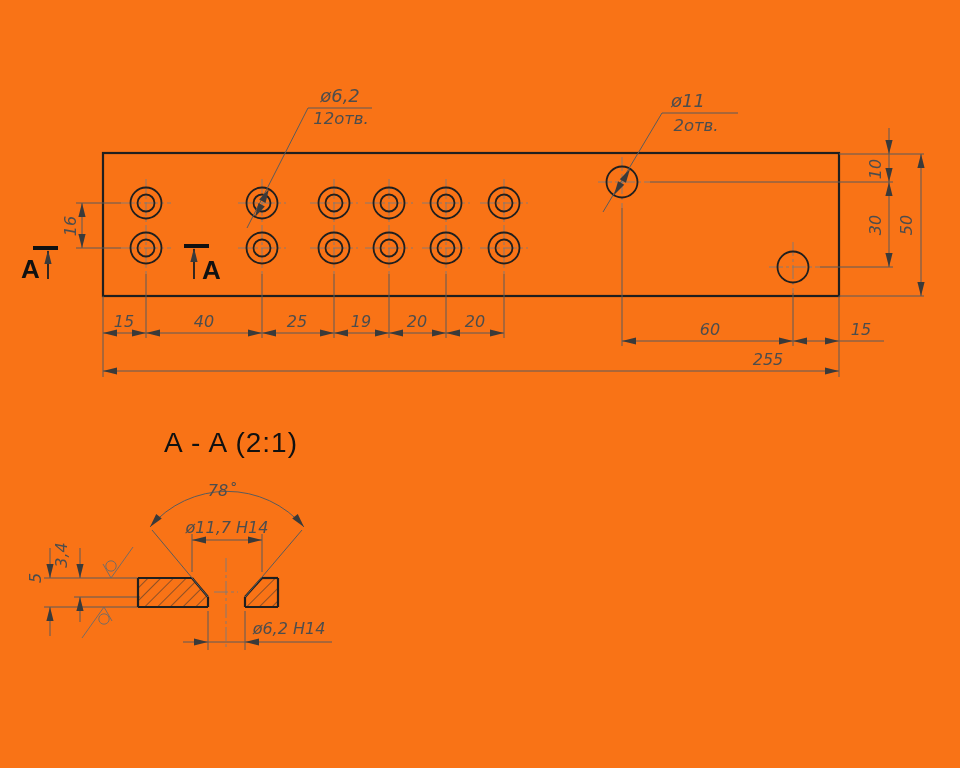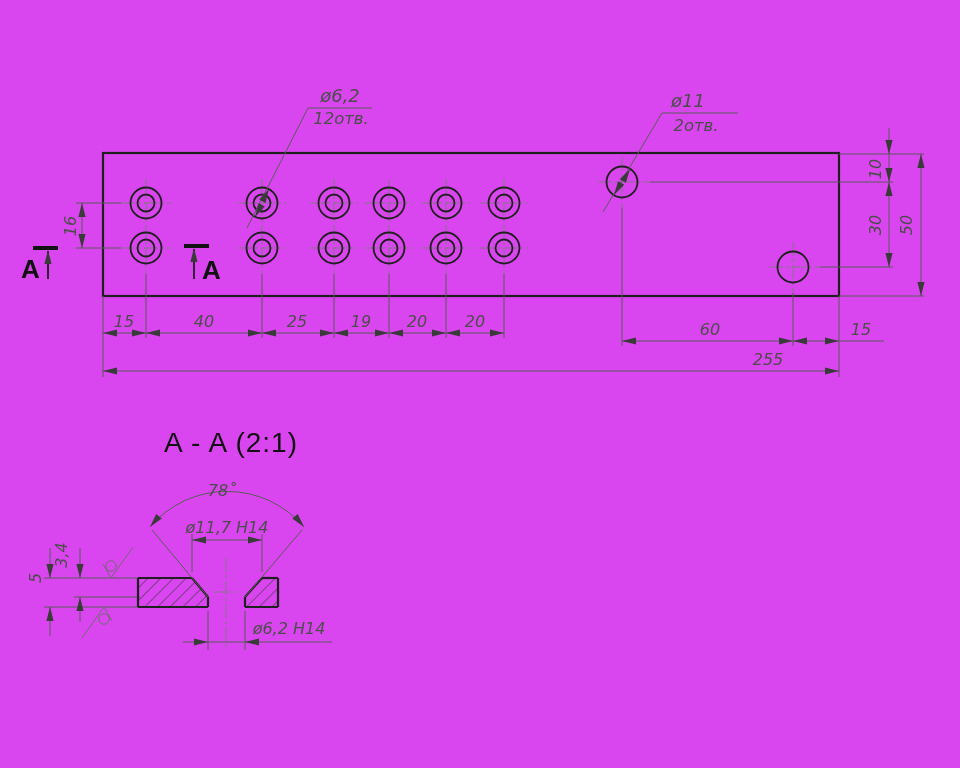--- a/index.html
+++ b/index.html
@@ -1,16 +1,16 @@
 <!DOCTYPE html>
 <html><head>
 <meta charset="utf-8">
 <style>
   html,body{margin:0;padding:0;background:#ffffff;}
-  .stage{position:relative;width:960px;height:768px;background:#d946ef;overflow:hidden;}
+  .stage{position:relative;width:960px;height:768px;background:#f97316;overflow:hidden;}
   svg{display:block;}
   .outline{stroke:#1f1f1f;stroke-width:2.2;fill:none;}
   .med{stroke:#1f1f1f;stroke-width:1.8;fill:none;}
   .thin{stroke:#5b5b5b;stroke-width:1;fill:none;}
   .thinner{stroke:#6a6a6a;stroke-width:0.9;fill:none;}
   .center{stroke:#7a7a7a;stroke-width:0.9;fill:none;stroke-dasharray:14 3 3 3;}
   .thick{stroke:#111;stroke-width:4;fill:none;}
   .arr{fill:#3a3a3a;}
   text{fill:#4d4d4d;font-family:"DejaVu Sans",sans-serif;font-style:italic;font-size:16px;}
   text.callout{font-size:18px;}

